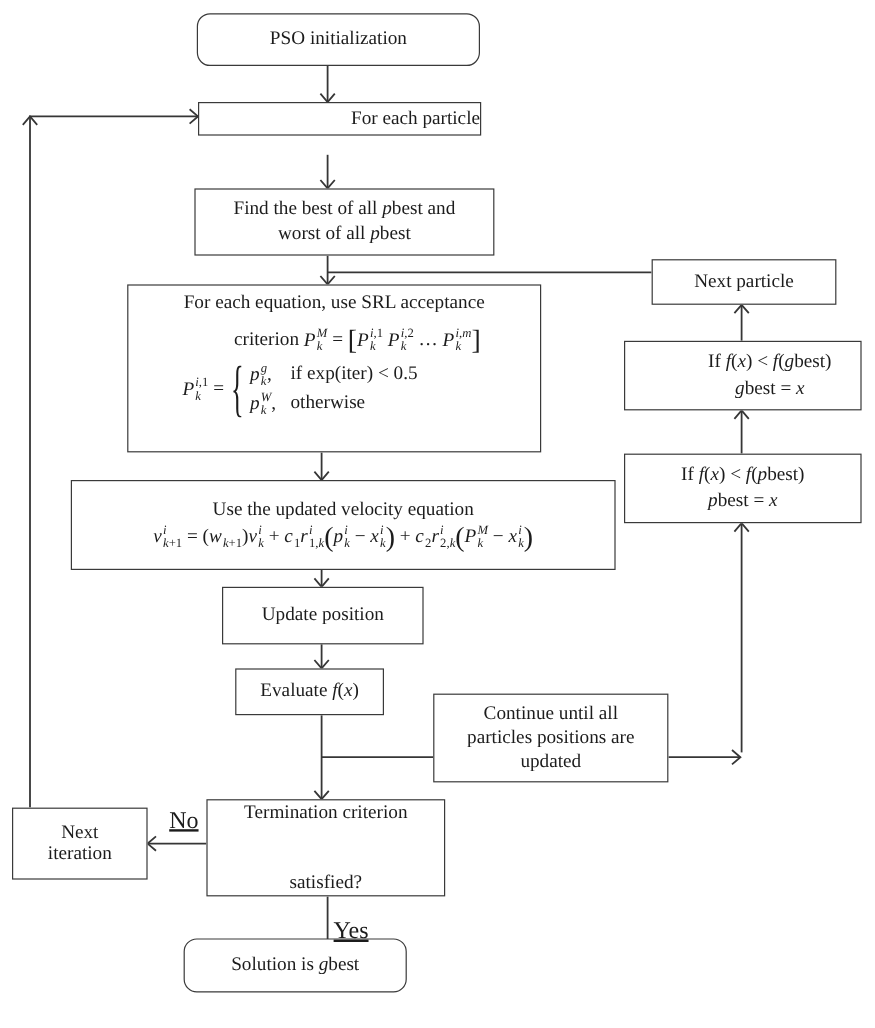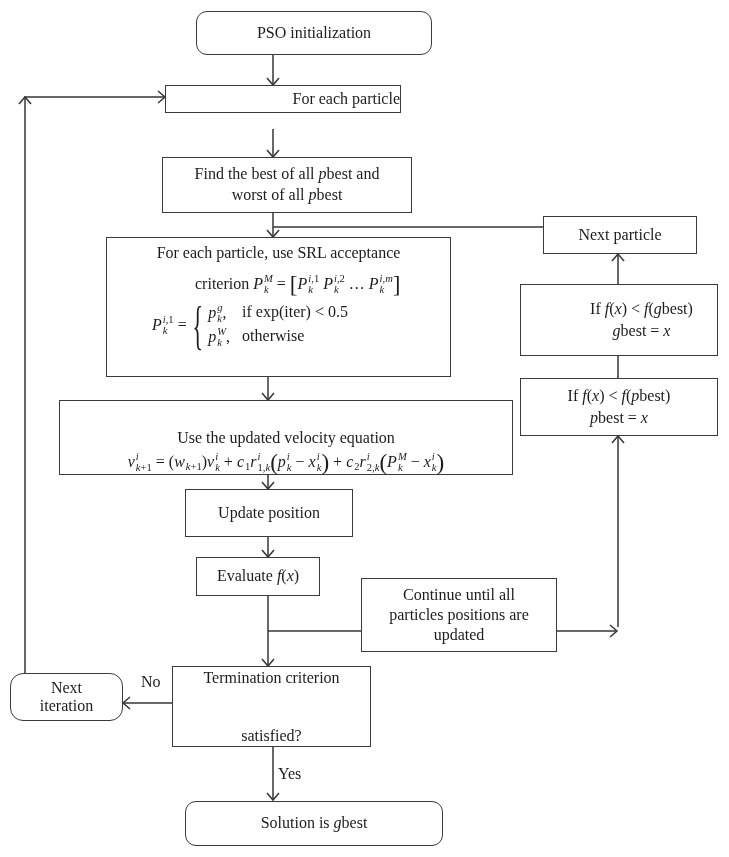--- a/index.html
+++ b/index.html
@@ -4,32 +4,32 @@
   <style>
     html, body { margin: 0; padding: 0; background: #ffffff; }
     body { width: 729px; height: 857px; position: relative; overflow: hidden;
            font-family: "Liberation Serif", "DejaVu Serif", serif; color: #1c1c1c; font-size: 16px; }
     #canvas { position: absolute; left: 0; top: 0; width: 729px; height: 857px; }
     svg.wires { position: absolute; left: 0; top: 0; width: 729px; height: 857px; }
     svg.wires line, svg.wires path, svg.wires polyline { stroke: #363636; stroke-width: 1.5; fill: none; }
     .box { position: absolute; box-sizing: border-box; border: 1.6px solid #3a3a3a; background: #fff;
            display: flex; flex-direction: column; align-items: center; justify-content: center;
            text-align: center; line-height: 1.3; }
-    .round { border-radius: 11px; margin-left: 32px; }
+    .round { border-radius: 11px; }
     .line { white-space: nowrap; }
     .it { font-style: italic; }
     .big { font-size: 1.45em; line-height: 0.8; vertical-align: -0.12em; font-weight: 300; }
     .sc { display: inline-block; font-size: 0.66em; line-height: 1.05; vertical-align: -0.42em; text-align: left; margin-left: 1px; }
     .sc > span { display: block; }
     .sub1 { font-size: 0.66em; vertical-align: -0.35em; margin-left: 1px; }
     .abs { position: absolute; white-space: nowrap; }
     .cases { display: flex; align-items: center; }
     .brace { display: inline-block; font-size: 20px; transform: scaleY(2.6) scaleX(1.1); margin: 0 6px 0 6px; font-weight: 300; }
     .case-rows { display: grid; grid-template-columns: auto auto; column-gap: 12px; row-gap: 2px; text-align: left; }
-    .edge-label { position: absolute; white-space: nowrap; font-size: 16px; }
+    .edge-label { position: absolute; white-space: nowrap; font-size: 20px; text-decoration: underline; }
   </style>
 </head>
 <body>
 
 <div id="canvas">
 
   <svg class="wires" viewBox="0 0 729 857">
 
     <line x1="273" y1="55" x2="273" y2="85"></line>
     <path d="M267 78 L273 85 L279 78"></path>
@@ -74,35 +74,35 @@
   <div class="box" style="left:165px; top:85px; width:236px; height:28px;align-items:flex-end;">
       <div class="line">For each particle</div>
     </div>
 
   <div class="box" style="left:162px; top:157px; width:250px; height:56px;">
       <div class="line">Find the best of all <span><span class="it">p</span></span>best and</div>
       <div class="line">worst of all <span><span class="it">p</span></span>best</div>
     </div>
 
   <div class="box" style="left:106px; top:237px; width:345px; height:140px; display:block;">
-    <div class="abs" style="left:0; right:0; top:5px; text-align:center;">For each particle, use SRL acceptance</div>
+    <div class="abs" style="left:0; right:0; top:5px; text-align:center;">For each equation, use SRL acceptance</div>
     <div class="abs" style="left:88px; top:35px;">criterion <span><span class="it">P</span><span class="sc"><span><i>M</i></span><span><i>k</i></span></span></span> = <span><span class="big">[</span></span><span><span class="it">P</span><span class="sc"><span><i>i</i>,1</span><span><i>k</i></span></span></span> <span><span class="it">P</span><span class="sc"><span><i>i</i>,2</span><span><i>k</i></span></span></span> … <span><span class="it">P</span><span class="sc"><span><i>i</i>,<i>m</i></span><span><i>k</i></span></span></span><span><span class="big">]</span></span></div>
     <div class="abs cases" style="left:45px; top:64px;">
       <span><span><span class="it">P</span><span class="sc"><span><i>i</i>,1</span><span><i>k</i></span></span></span> = </span>
       <span class="brace">{</span>
       <div class="case-rows">
         <span><span><span class="it">p</span><span class="sc"><span><i>g</i></span><span><i>k</i></span></span></span>,</span>
         <span>if exp(iter) &lt; 0.5</span>
         <span><span><span class="it">p</span><span class="sc"><span><i>W</i></span><span><i>k</i></span></span></span>,</span>
         <span>otherwise</span>
       </div>
     </div>
   </div>
 
-  <div class="box" style="left:59px; top:400px; width:454px; height:75px;justify-content:flex-end;">
+  <div class="box" style="left:59px; top:400px; width:454px; height:75px;">
     <div class="line">Use the updated velocity equation</div>
     <div class="line" style="margin-top:2px;"><span><span class="it">v</span><span class="sc"><span><i>i</i></span><span><i>k</i>+1</span></span></span> = (<span><span class="it">w</span><span class="sub1"><i>k</i>+1</span></span>)<span><span class="it">v</span><span class="sc"><span><i>i</i></span><span><i>k</i></span></span></span> + <span><span class="it">c</span><span class="sub1">1</span></span><span><span class="it">r</span><span class="sc"><span><i>i</i></span><span>1,<i>k</i></span></span></span><span><span class="big">(</span></span><span><span class="it">p</span><span class="sc"><span><i>i</i></span><span><i>k</i></span></span></span> − <span><span class="it">x</span><span class="sc"><span><i>i</i></span><span><i>k</i></span></span></span><span><span class="big">)</span></span> + <span><span class="it">c</span><span class="sub1">2</span></span><span><span class="it">r</span><span class="sc"><span><i>i</i></span><span>2,<i>k</i></span></span></span><span><span class="big">(</span></span><span><span class="it">P</span><span class="sc"><span><i>M</i></span><span><i>k</i></span></span></span> − <span><span class="it">x</span><span class="sc"><span><i>i</i></span><span><i>k</i></span></span></span><span><span class="big">)</span></span></div>
   </div>
 
   <div class="box" style="left:185px; top:489px; width:168px; height:48px;">
       <div class="line">Update position</div>
     </div>
 
   <div class="box" style="left:196px; top:557px; width:124px; height:39px;">
       <div class="line">Evaluate <span><span class="it">f</span></span>(<span><span class="it">x</span></span>)</div>
@@ -112,34 +112,34 @@
       <div class="line">Continue until all</div>
       <div class="line">particles positions are</div>
       <div class="line">updated</div>
     </div>
 
   <div class="box" style="left:172px; top:666px; width:199px; height:81px; line-height:1.5;gap:34px;">
       <div class="line">Termination criterion</div>
       <div class="line">satisfied?</div>
     </div>
 
-  <div class="box" style="left:10px; top:673px; width:113px; height:48px; line-height:1.15;border-radius:13px;">
+  <div class="box" style="left:10px; top:673px; width:113px; height:60px; line-height:1.15;">
       <div class="line">Next</div>
       <div class="line">iteration</div>
     </div>
 
-  <div class="box round" style="left:153px; top:801px; width:258px; height:45px;">
+  <div class="box round" style="left:153px; top:782px; width:186px; height:45px;">
       <div class="line">Solution is <span><span class="it">g</span></span>best</div>
     </div>
 
   <div class="box" style="left:543px; top:216px; width:154px; height:38px;">
       <div class="line">Next particle</div>
     </div>
 
-  <div class="box" style="left:520px; top:284px; width:198px; height:72px; line-height:1.4;padding-left:45px;">
+  <div class="box" style="left:520px; top:284px; width:198px; height:58px; line-height:1.4;padding-left:45px;">
       <div class="line">If <span><span class="it">f</span></span>(<span><span class="it">x</span></span>) &lt; <span><span class="it">f</span></span>(<span><span class="it">g</span></span>best)</div>
       <div class="line"><span><span class="it">g</span></span>best = <span><span class="it">x</span></span></div>
     </div>
 
   <div class="box" style="left:520px; top:378px; width:198px; height:58px; line-height:1.4;">
       <div class="line">If <span><span class="it">f</span></span>(<span><span class="it">x</span></span>) &lt; <span><span class="it">f</span></span>(<span><span class="it">p</span></span>best)</div>
       <div class="line"><span><span class="it">p</span></span>best = <span><span class="it">x</span></span></div>
     </div>
 
   <span class="edge-label" style="left:141px; top:673px;">No</span>

